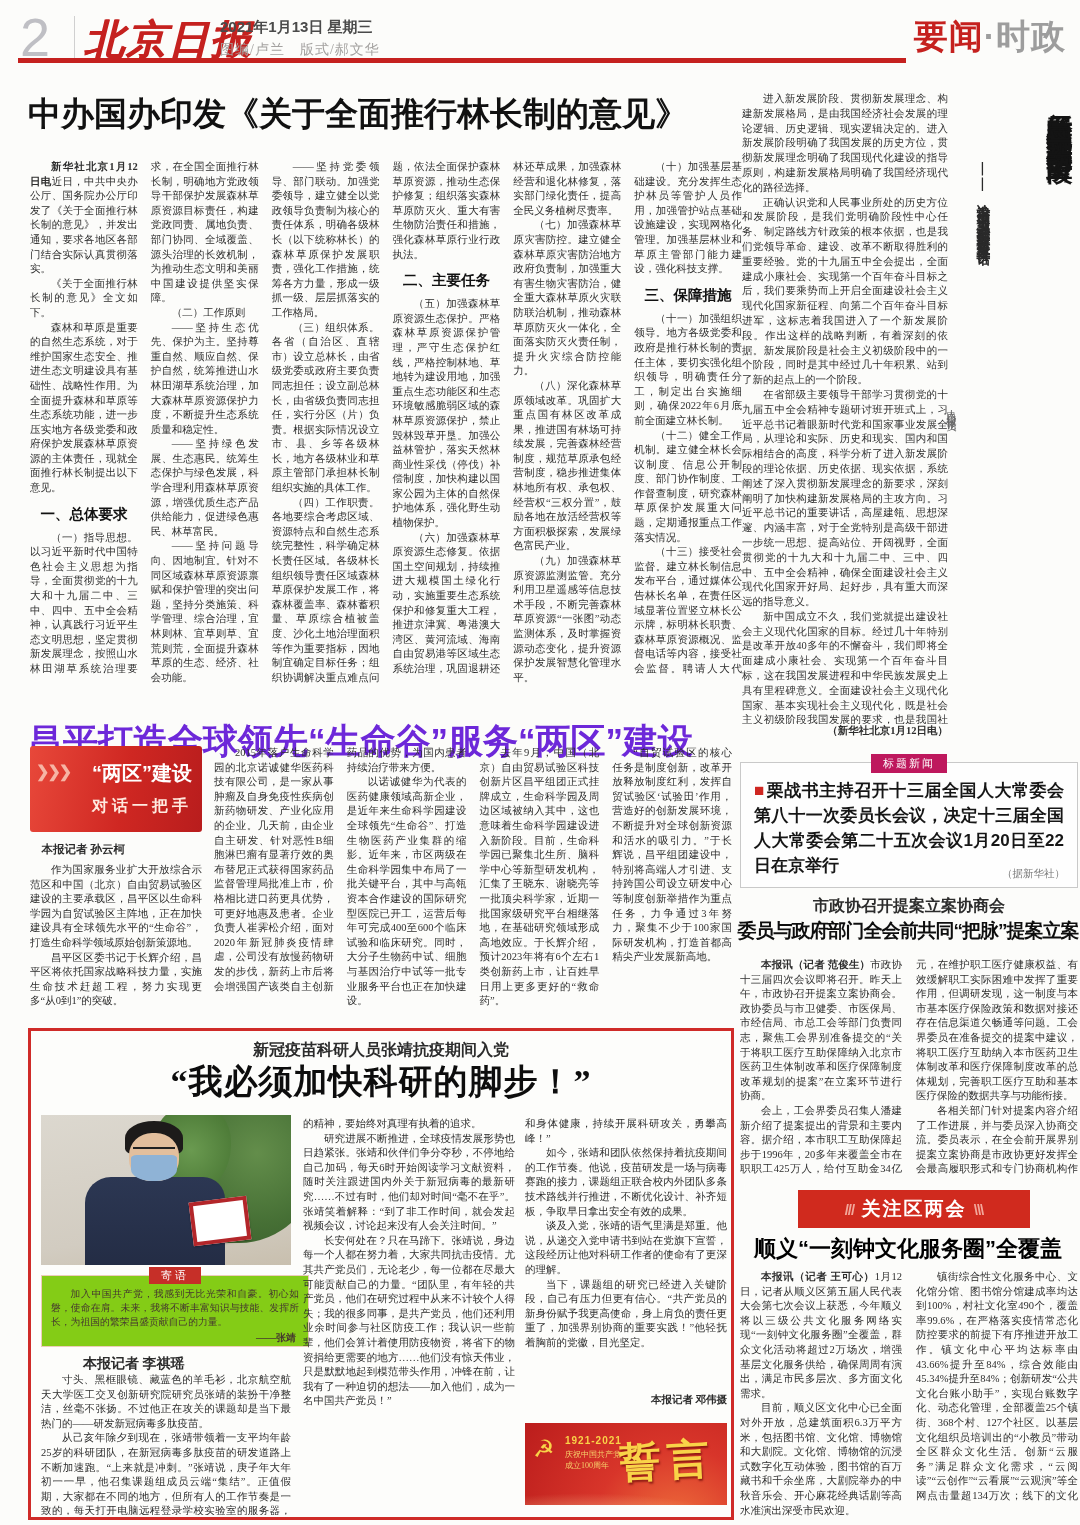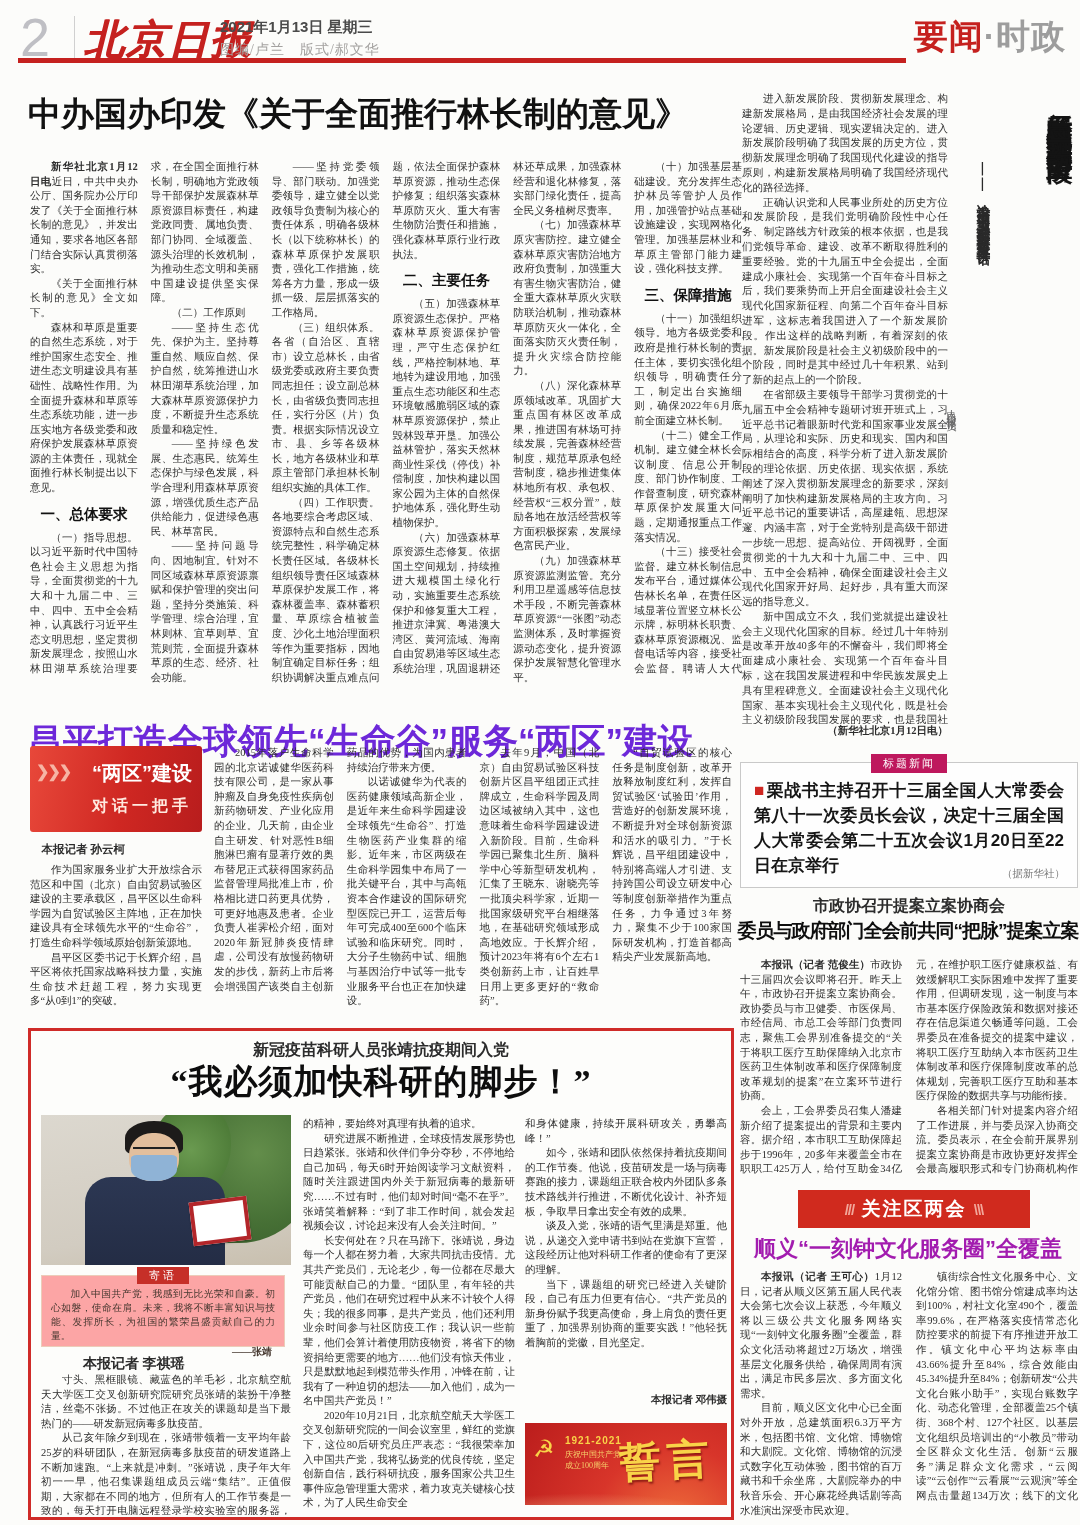--- a/index.html
+++ b/index.html
@@ -107,22 +107,22 @@
   .ph-face { position:absolute; left:88px; top:18px; width:50px; height:48px; background:#e3bf9d;
              border-radius:46% 46% 44% 44%; }
   .ph-glasses { position:absolute; left:92px; top:32px; width:42px; height:10px;
                 border-top:2px solid #222; }
   .ph-mask { position:absolute; left:90px; top:40px; width:46px; height:26px; background:#8fb3d6;
              border-radius:12% 12% 45% 45%; }
   .ph-body { position:absolute; left:44px; top:62px; width:140px; height:92px;
              background:linear-gradient(#2c3753,#232c44); border-radius:26px 22px 0 0; }
   .ph-cert { position:absolute; left:150px; top:84px; width:58px; height:44px; background:#fff;
              border:4px solid #b3262a; transform:rotate(-7deg); box-shadow:0 1px 2px rgba(0,0,0,.3); }
-  .quote-box { position:absolute; left:10px; top:244px; width:244px; height:72px;
-               background:#fca5a5; border:1px solid #ecccb9; }
+  .quote-box { position:absolute; left:10px; top:244px; width:268px; height:72px;
+               background:#84cc16; border:1px solid #ecccb9; }
   .quote-tab { position:absolute; left:50%; top:-9px; transform:translateX(-50%);
                background:#c62f28; color:#fff; font-size:11px; padding:1px 12px;
                font-family:"Liberation Sans",sans-serif; letter-spacing:3px; }
   .quote-text { padding:11px 9px 2px; font-size:9.8px; line-height:14px; color:#45372f;
                 text-align:justify; text-indent:2em; }
   .quote-attr { text-align:right; padding-right:12px; font-size:10px; font-weight:700; color:#45372f; }
   .vac-byline { position:absolute; left:10px; top:324px; width:250px; font-size:14px;
                 font-weight:900; text-indent:3em; }
   .vac-col1 { position:absolute; left:10px; top:342px; width:250px; height:142px; overflow:hidden; }
   .vac-col2 { position:absolute; left:272px; top:86px; width:212px; height:400px; overflow:hidden; }
@@ -142,21 +142,21 @@
   .pl-wave { position:absolute; left:0; bottom:-14px; width:100%; height:26px;
              background:radial-gradient(ellipse at 30% 100%,rgba(255,220,160,.55),transparent 70%); }
 
   
   .dz-banner { position:absolute; left:798px; top:1190px; width:232px; height:38px;
                background:#d02a1e; color:#fff; text-align:center; line-height:38px;
                font-size:19px; font-weight:900; font-family:"Liberation Sans",sans-serif;
                letter-spacing:2px; }
   .dz-banner .sl { color:#f2a79b; font-size:15px; letter-spacing:-1px; }
   .dz-headline { position:absolute; left:736px; top:1234px; width:344px; text-align:center;
-                 font-size:22px; font-weight:900; white-space:nowrap; color:#a21caf; }
+                 font-size:22px; font-weight:900; white-space:nowrap; color:#000000; }
   .dz-body { position:absolute; left:740px; top:1270px; width:338px; height:252px;
              columns:2; column-gap:14px; column-fill:auto; overflow:hidden; }
 </style>
 </head>
 <body>
 
 <div class="page">
 
   <div class="pagenum">2</div>
   <div class="head-divider"></div>
@@ -265,21 +265,20 @@
     <div class="vac-byline">本报记者 李祺瑶</div>
     <div class="vac-col1">
       <p class="just">寸头、黑框眼镜、藏蓝色的羊毛衫，北京航空航天大学医工交叉创新研究院研究员张靖的装扮干净整洁，丝毫不张扬。不过他正在攻关的课题却是当下最热门的——研发新冠病毒多肽疫苗。</p>
       <p class="just">从己亥年除夕到现在，张靖带领着一支平均年龄25岁的科研团队，在新冠病毒多肽疫苗的研发道路上不断加速跑。“上来就是冲刺。”张靖说，庚子年大年初一一早，他召集课题组成员云端“集结”。正值假期，大家都在不同的地方，但所有人的工作节奏是一致的，每天打开电脑远程登录学校实验室的服务器，大量繁琐、密集的计算任务接连不断“涌出”，不断有人“接单”，没有人计较谁干得多一点，大家更关注的是如何才能算得更快、更准。</p>
 
     </div>
     <div class="vac-col2">
       <p class="just" style="text-indent:0">的精神，要始终对真理有执着的追求。</p>
       <p class="just">研究进展不断推进，全球疫情发展形势也日趋紧张。张靖和伙伴们争分夺秒，不停地给自己加码，每天6时开始阅读学习文献资料，随时关注跟进国内外关于新冠病毒的最新研究……不过有时，他们却对时间“毫不在乎”。张靖笑着解释：“到了非工作时间，就会发起视频会议，讨论起来没有人会关注时间。”</p>
       <p class="just">长安何处在？只在马蹄下。张靖说，身边每一个人都在努力着，大家共同抗击疫情。尤其共产党员们，无论老少，每一位都在尽最大可能贡献自己的力量。“团队里，有年轻的共产党员，他们在研究过程中从来不计较个人得失；我的很多同事，是共产党员，他们还利用业余时间参与社区防疫工作；我认识一些前辈，他们会算计着使用防疫物资，将省下的物资捐给更需要的地方……他们没有惊天伟业，只是默默地起到模范带头作用，冲锋在前，让我有了一种迫切的想法——加入他们，成为一名中国共产党员！”</p>
-      <p class="just">2020年10月21日，北京航空航天大学医工交叉创新研究院的一间会议室里，鲜红的党旗下，这位80后研究员庄严表态：“我很荣幸加入中国共产党，我将弘扬党的优良传统，坚定创新自信，践行科研抗疫，服务国家公共卫生事件应急管理重大需求，着力攻克关键核心技术，为了人民生命安全</p>
     </div>
     <div class="vac-col3">
       <p class="just" style="text-indent:0">和身体健康，持续开展科研攻关，勇攀高峰！”</p>
       <p class="just">如今，张靖和团队依然保持着抗疫期间的工作节奏。他说，疫苗研发是一场与病毒赛跑的接力，课题组正联合校内外团队多条技术路线并行推进，不断优化设计、补齐短板，争取早日拿出安全有效的成果。</p>
       <p class="just">谈及入党，张靖的语气里满是郑重。他说，从递交入党申请书到站在党旗下宣誓，这段经历让他对科研工作者的使命有了更深的理解。</p>
       <p class="just">当下，课题组的研究已经进入关键阶段，自己有压力但更有信心。“共产党员的新身份赋予我更高使命，身上肩负的责任更重了，加强界别协商的重要实践！”他轻抚着胸前的党徽，目光坚定。</p>
     </div>
     <div class="vac-credit">本报记者 邓伟摄</div>
     <div class="pledge">
       <span class="pl-emblem">☭</span>

